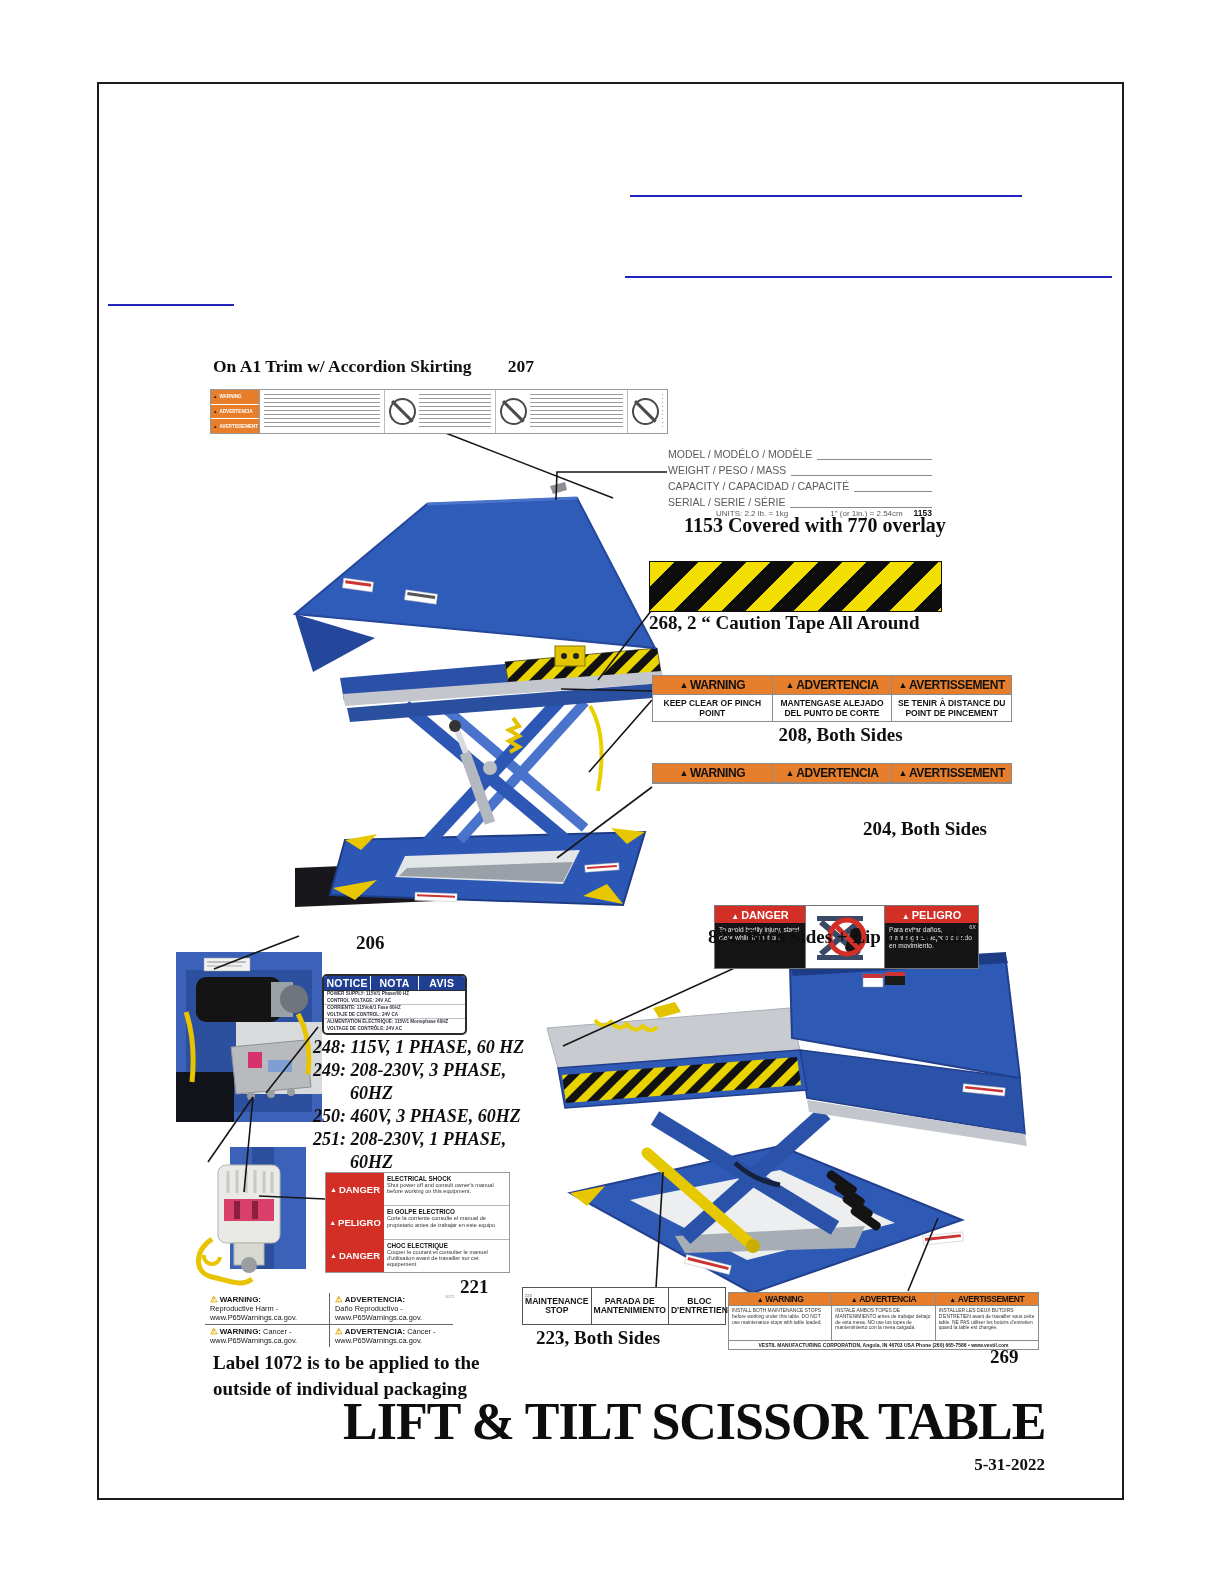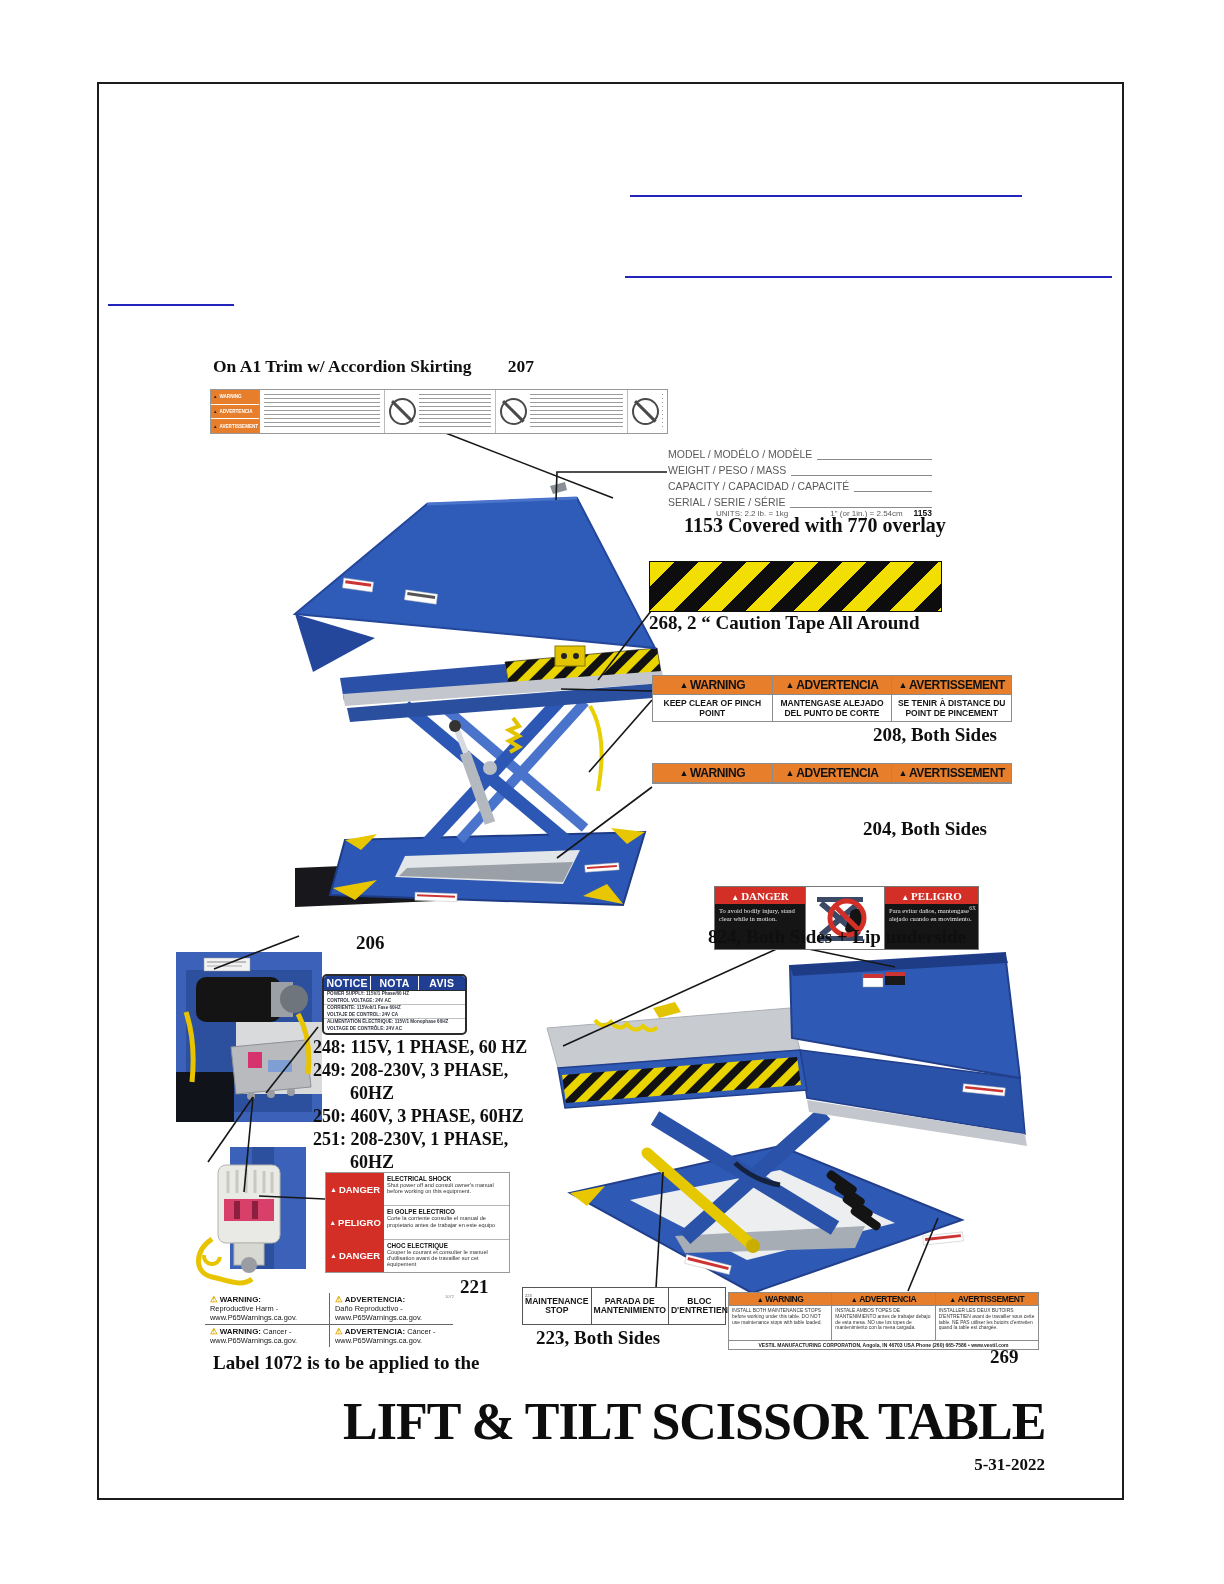--- a/index.html
+++ b/index.html
@@ -408,41 +408,41 @@
           <i class="tri">▲</i>
           <span>AVERTISSEMENT</span>
         </div>
     </div>
     <div class="brow">
       <div class="bcell">KEEP CLEAR OF PINCH POINT</div>
       <div class="bcell">MANTENGASE ALEJADO DEL PUNTO DE CORTE</div>
       <div class="bcell">SE TENIR À DISTANCE DU POINT DE PINCEMENT</div>
     </div>
   </div>
-  <div class="abs cap" style="left:652px;top:724px;width:345px;text-align:right;">208, Both Sides</div>
+  <div class="abs cap" style="left:668px;top:724px;width:345px;text-align:center;">208, Both Sides</div>
 
   <div class="abs wl" style="left:652px;top:763px;width:358px;">
     <div class="hrow">
       <div class="hcell">
           <i class="tri">▲</i>
           <span>WARNING</span>
         </div>
       <div class="hcell">
           <i class="tri">▲</i>
           <span>ADVERTENCIA</span>
         </div>
       <div class="hcell">
           <i class="tri">▲</i>
           <span>AVERTISSEMENT</span>
         </div>
     </div>
   </div>
   <div class="abs cap" style="left:652px;top:818px;width:335px;text-align:right;">204, Both Sides</div>
 
-  <div class="abs l824" style="left:714px;top:886px;width:263px;height:62px;font-family:Liberation Serif, serif;">
+  <div class="abs l824" style="left:714px;top:905px;width:263px;height:62px;">
     <div class="seg" style="width:90px;">
       <div class="dhead"><i class="tri">▲</i><span>DANGER</span></div>
       <div class="dbody">To avoid bodily injury, stand clear while in motion.</div>
     </div>
     <div class="mid">
       <svg width="64" height="50" viewBox="0 0 64 50">
         <line x1="8" y1="10" x2="46" y2="42" stroke="#3a4a66" stroke-width="6"></line>
         <line x1="46" y1="10" x2="8" y2="42" stroke="#3a4a66" stroke-width="6"></line>
         <rect x="4" y="4" width="46" height="5" fill="#3a4a66"></rect>
         <rect x="4" y="43" width="46" height="5" fill="#3a4a66"></rect>
@@ -467,21 +467,21 @@
       <div class="ncell">AVIS</div>
     </div>
     <div class="nline">POWER SUPPLY: 115V/1 Phase/60 HZ</div>
     <div class="nline">CONTROL VOLTAGE: 24V AC</div>
     <div class="nline sep">CORRIENTE: 115Volt/1 Fase 60HZ</div>
     <div class="nline">VOLTAJE DE CONTROL: 24V CA</div>
     <div class="nline sep">ALIMENTATION ÉLECTRIQUE: 115V/1 Monophase 60HZ</div>
     <div class="nline">VOLTAGE DE CONTRÔLE: 24V AC</div>
   </div>
 
-  <div class="abs phases" style="left:313px;top:1036px;">
+  <div class="abs phases" style="left:313px;top:1036px;font-style:italic;">
     <div>248: 115V, 1 PHASE, 60 HZ</div>
     <div>249: 208-230V, 3 PHASE,</div>
     <div class="ind">60HZ</div>
     <div>250: 460V, 3 PHASE, 60HZ</div>
     <div>251: 208-230V, 1 PHASE,</div>
     <div class="ind">60HZ</div>
   </div>
 
   <div class="abs l221" style="left:325px;top:1172px;width:183px;height:99px;">
     <div class="redcol">
@@ -543,20 +543,21 @@
       <div>www.P65Warnings.ca.gov.</div>
     </div>
     <div class="cell r">
       <span class="warnY">⚠</span> <b>ADVERTENCIA:</b>
       <span>Cáncer -</span>
       <div>www.P65Warnings.ca.gov.</div>
     </div>
   </div>
   <div class="abs cap big2" style="left:213px;top:1350px;width:300px;">
     <div>Label 1072 is to be applied to the</div>
+    <div>outside of individual packaging</div>
   </div>
 
   <div class="abs wl small" style="left:728px;top:1292px;width:309px;">
     <div class="hrow">
       <div class="hcell">
           <i class="tri">▲</i>
           <span>WARNING</span>
         </div>
       <div class="hcell">
           <i class="tri">▲</i>

